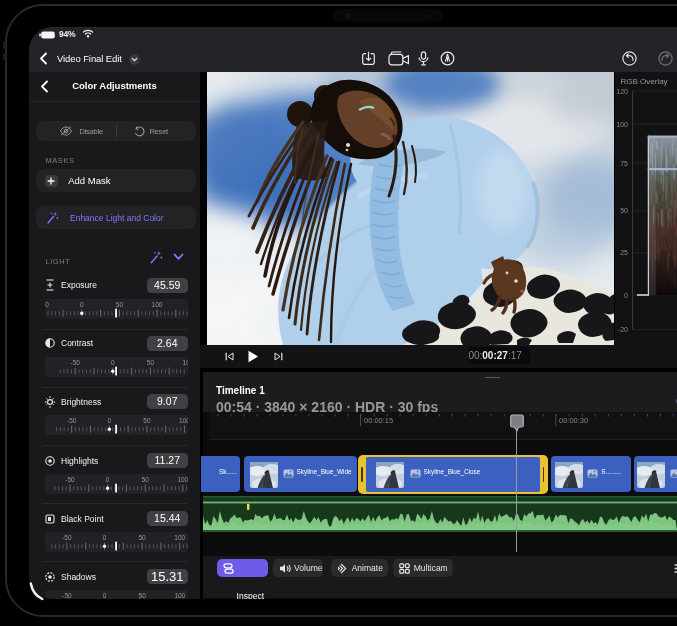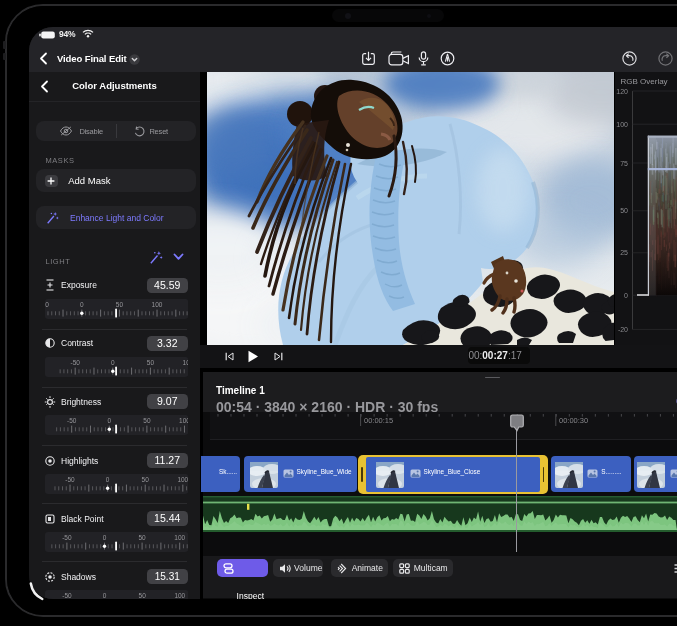--- a/index.html
+++ b/index.html
@@ -28,21 +28,21 @@
     <span class="abs" style="left:30px;top:2px;font-size:8.5px;font-weight:bold;letter-spacing:-0.2px;color:#f0f0f0;">94%</span>
     <svg class="abs" style="left:53px;top:2px;" width="12" height="9" viewBox="0 0 12 9">
       <path d="M1 3.4 A7 7 0 0 1 11 3.4" fill="none" stroke="#f0f0f0" stroke-width="1.3"></path>
       <path d="M2.9 5.4 A4.4 4.4 0 0 1 9.1 5.4" fill="none" stroke="#f0f0f0" stroke-width="1.3"></path>
       <circle cx="6" cy="7.3" r="1.2" fill="#f0f0f0"></circle>
     </svg>
 
     <svg class="abs" style="left:10px;top:25px;" width="9" height="13" viewBox="0 0 9 13">
         <path d="M7 1.5 L2 6.5 L7 11.5" fill="none" stroke="#fff" stroke-width="1.8" stroke-linecap="round" stroke-linejoin="round"></path>
       </svg>
-    <span class="abs" style="left:28px;top:26px;font-size:9.5px;font-weight:bold;letter-spacing:-0.1px;color:#fff;">Video Final Edit</span>
+    <span class="abs" style="left:28px;top:26px;font-size:9.5px;font-weight:normal;letter-spacing:-0.1px;color:#fff;">Video Final Edit</span>
     <svg class="abs" style="left:100px;top:26.5px;" width="11" height="11" viewBox="0 0 11 11">
         <circle cx="5.5" cy="5.5" r="5.2" fill="#3a3a3e"></circle>
         <path d="M3.3 4.5 L5.5 6.7 L7.7 4.5" fill="none" stroke="#cfcfd2" stroke-width="1.4" stroke-linecap="round" stroke-linejoin="round"></path>
       </svg>
 
     <svg class="abs" style="left:331.5px;top:24px;" width="15" height="15" viewBox="0 0 15 15">
         <g fill="none" stroke="#ececf0" stroke-width="1.2">
           <path d="M5.2 2.6 H3.4 a1.7 1.7 0 0 0 -1.7 1.7 v7.3 a1.7 1.7 0 0 0 1.7 1.7 h8.2 a1.7 1.7 0 0 0 1.7 -1.7 V4.3 a1.7 1.7 0 0 0 -1.7 -1.7 H9.8"></path>
           <path d="M7.5 0.8 V9.2"></path>
           <path d="M5 6.8 L7.5 9.4 L10 6.8"></path>
@@ -206,21 +206,21 @@
           <circle cx="36.8" cy="14.2" r="1.7" fill="#ffffff"></circle>
           <rect x="70.20" y="9.6" width="1.8" height="9" rx="0.9" fill="#fdfdfd"></rect>
         </svg>
         <div style="position:absolute;left:15px;top:309.4px;width:150px;height:14px;">
           <span style="position:absolute;left:0px;top:0px;width:12px;height:14px;"><svg width="12" height="14" viewBox="0 0 12 14">
               <circle cx="6" cy="7" r="4.2" fill="none" stroke="#e8e8ea" stroke-width="1.1"></circle>
               <path d="M6 2.8 A4.2 4.2 0 0 0 6 11.2 Z" fill="#e8e8ea"></path>
             </svg></span>
           <span style="position:absolute;left:17px;top:2px;font-size:8.5px;color:#f2f2f4;">Contrast</span>
         </div>
-        <div style="position:absolute;left:118px;top:308.8px;width:40.5px;height:15px;background:#414145;border-radius:4.5px;color:#fff;font-size:10.5px;text-align:center;line-height:15px;">3.32</div>
+        <div style="position:absolute;left:118px;top:308.8px;width:40.5px;height:15px;background:#414145;border-radius:4.5px;color:#fff;font-size:10.5px;text-align:center;line-height:15px;">2.64</div>
         <svg style="position:absolute;left:15.9px;top:330.1px;" width="143.3" height="20" viewBox="0 0 143.3 20">
           <rect x="0" y="0" width="143.3" height="20" rx="3" fill="#222226"></rect>
           <text x="-7.4" y="7.6" font-size="6.5" fill="#96969a" text-anchor="middle" font-family="Liberation Sans, sans-serif">-100</text>
           <text x="30.2" y="7.6" font-size="6.5" fill="#96969a" text-anchor="middle" font-family="Liberation Sans, sans-serif">-50</text>
           <text x="67.8" y="7.6" font-size="6.5" fill="#96969a" text-anchor="middle" font-family="Liberation Sans, sans-serif">0</text>
           <text x="105.4" y="7.6" font-size="6.5" fill="#96969a" text-anchor="middle" font-family="Liberation Sans, sans-serif">50</text>
           <text x="143.0" y="7.6" font-size="6.5" fill="#96969a" text-anchor="middle" font-family="Liberation Sans, sans-serif">100</text>
           <rect x="14.64" y="12.3" width="1" height="4" fill="#57575b"></rect>
           <rect x="18.40" y="12.3" width="1" height="4" fill="#57575b"></rect>
           <rect x="22.16" y="12.3" width="1" height="4" fill="#57575b"></rect>
@@ -420,21 +420,21 @@
           <circle cx="59.5" cy="14.2" r="1.7" fill="#ffffff"></circle>
           <rect x="70.20" y="9.6" width="1.8" height="9" rx="0.9" fill="#fdfdfd"></rect>
         </svg>
         <div style="position:absolute;left:15px;top:542.8px;width:150px;height:14px;">
           <span style="position:absolute;left:0px;top:0px;width:12px;height:14px;"><svg width="12" height="14" viewBox="0 0 12 14">
               <circle cx="6" cy="7" r="4.2" fill="none" stroke="#e8e8ea" stroke-width="1.1" stroke-dasharray="2 1.3"></circle>
               <circle cx="6" cy="7" r="1.8" fill="#e8e8ea"></circle>
             </svg></span>
           <span style="position:absolute;left:17px;top:2px;font-size:8.5px;color:#f2f2f4;">Shadows</span>
         </div>
-        <div style="position:absolute;left:118px;top:542.2px;width:40.5px;height:15px;background:#414145;border-radius:4.5px;color:#fff;font-size:10px;text-align:center;line-height:15px;">15.31</div>
+        <div style="position:absolute;left:118px;top:542.2px;width:40.5px;height:15px;background:#414145;border-radius:4.5px;color:#fff;font-size:13px;text-align:center;line-height:15px;">15.31</div>
         <svg style="position:absolute;left:15.9px;top:563.3px;" width="143.3" height="20" viewBox="0 0 143.3 20">
           <rect x="0" y="0" width="143.3" height="20" rx="3" fill="#222226"></rect>
           <text x="22.0" y="7.6" font-size="6.5" fill="#96969a" text-anchor="middle" font-family="Liberation Sans, sans-serif">-50</text>
           <text x="59.6" y="7.6" font-size="6.5" fill="#96969a" text-anchor="middle" font-family="Liberation Sans, sans-serif">0</text>
           <text x="97.2" y="7.6" font-size="6.5" fill="#96969a" text-anchor="middle" font-family="Liberation Sans, sans-serif">50</text>
           <text x="134.8" y="7.6" font-size="6.5" fill="#96969a" text-anchor="middle" font-family="Liberation Sans, sans-serif">100</text>
           <rect x="6.45" y="12.3" width="1" height="4" fill="#57575b"></rect>
           <rect x="10.21" y="12.3" width="1" height="4" fill="#57575b"></rect>
           <rect x="13.97" y="12.3" width="1" height="4" fill="#57575b"></rect>
           <rect x="17.73" y="12.3" width="1" height="4" fill="#57575b"></rect>

